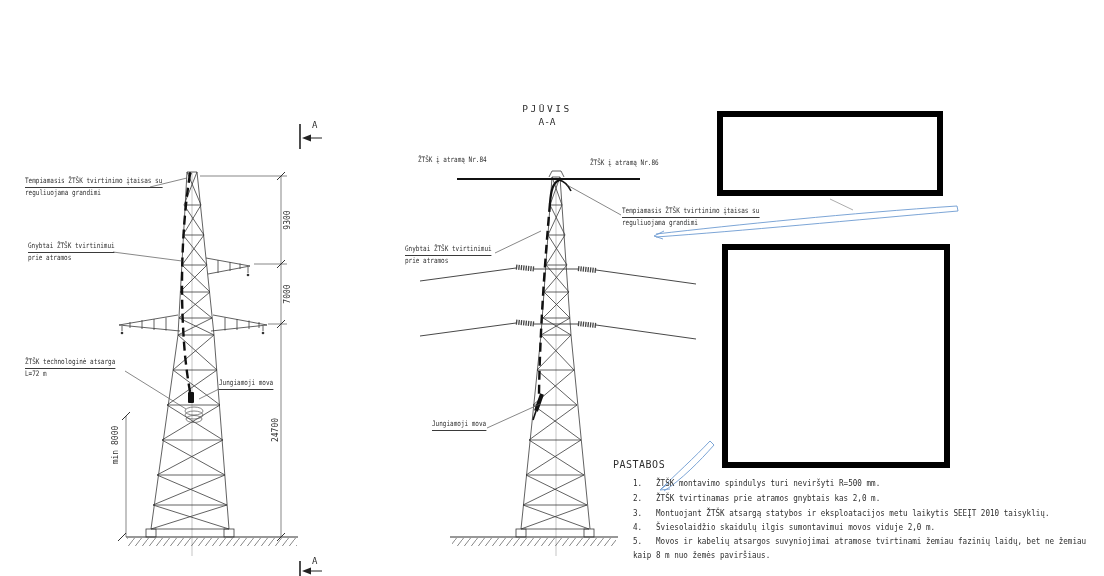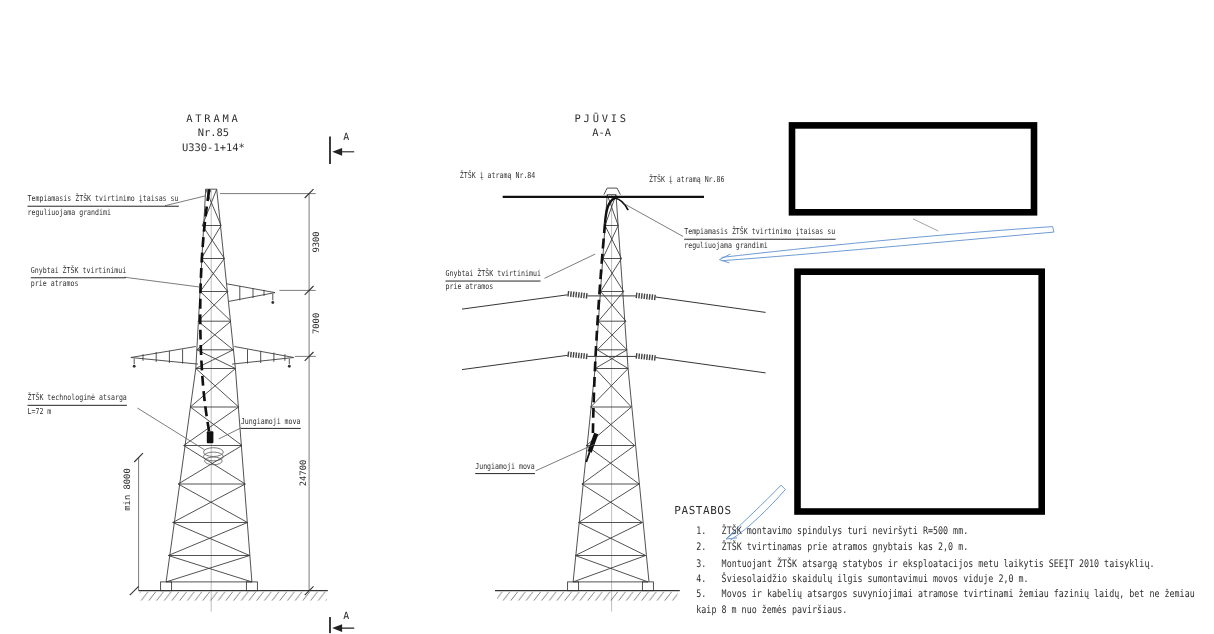--- a/index.html
+++ b/index.html
@@ -210,25 +210,20 @@
     <path d="M710,441 C695,457 674,476 661,489"></path>
     <path d="M714,445 C700,461 681,480 664,491"></path>
     <path d="M710,441 L714,445"></path>
     <path d="M660,490 L669,483 M660,490 L670,489"></path>
   </g>
 </svg>
 
   <div class="redact" style="left:717px;top:111px;width:226px;height:85px;"></div>
   <div class="redact" style="left:722px;top:244px;width:228px;height:224px;"></div>
 
-  <div class="ttl" style="left:134px;top:102px;width:120px;">
-    <div class="sp">ATRAMA</div>
-    <div>Nr.85</div>
-    <div>U330-1+14*</div>
-  </div>
 
   <div class="amark" style="left:312px;top:120px;">A</div>
   <div class="amark" style="left:312px;top:556px;">A</div>
 
   <div class="lbl" style="left:25px;top:176px;">
     <span class="ul">Tempiamasis ŽTŠK tvirtinimo įtaisas su</span><br>
     <span>reguliuojama grandimi</span>
   </div>
   <div class="lbl" style="left:28px;top:241px;">
     <span class="ul">Gnybtai ŽTŠK tvirtinimui</span><br>

